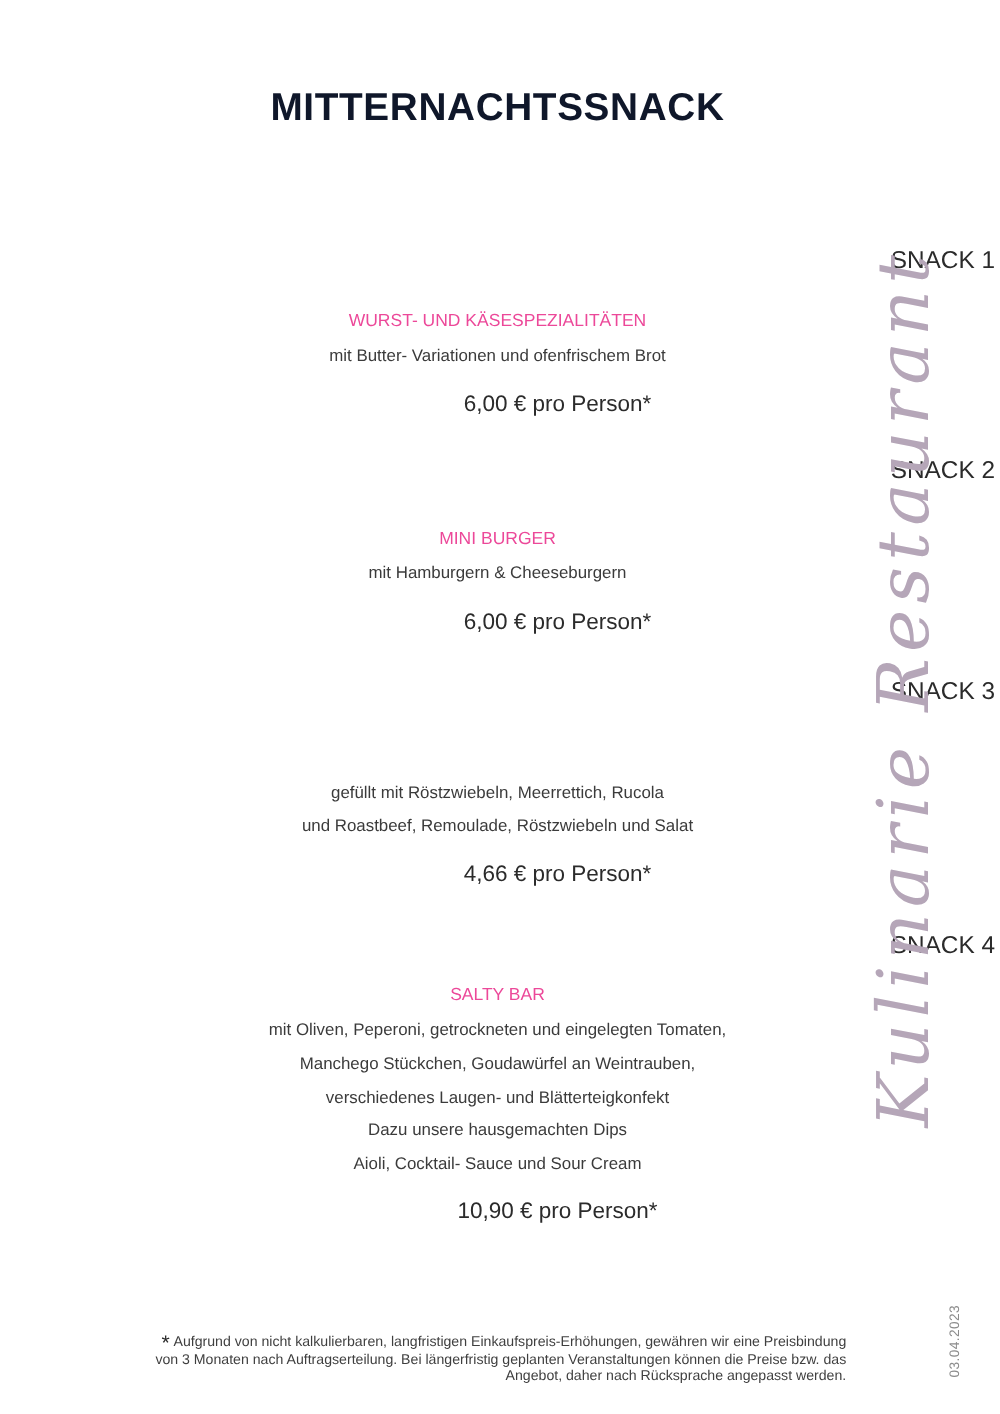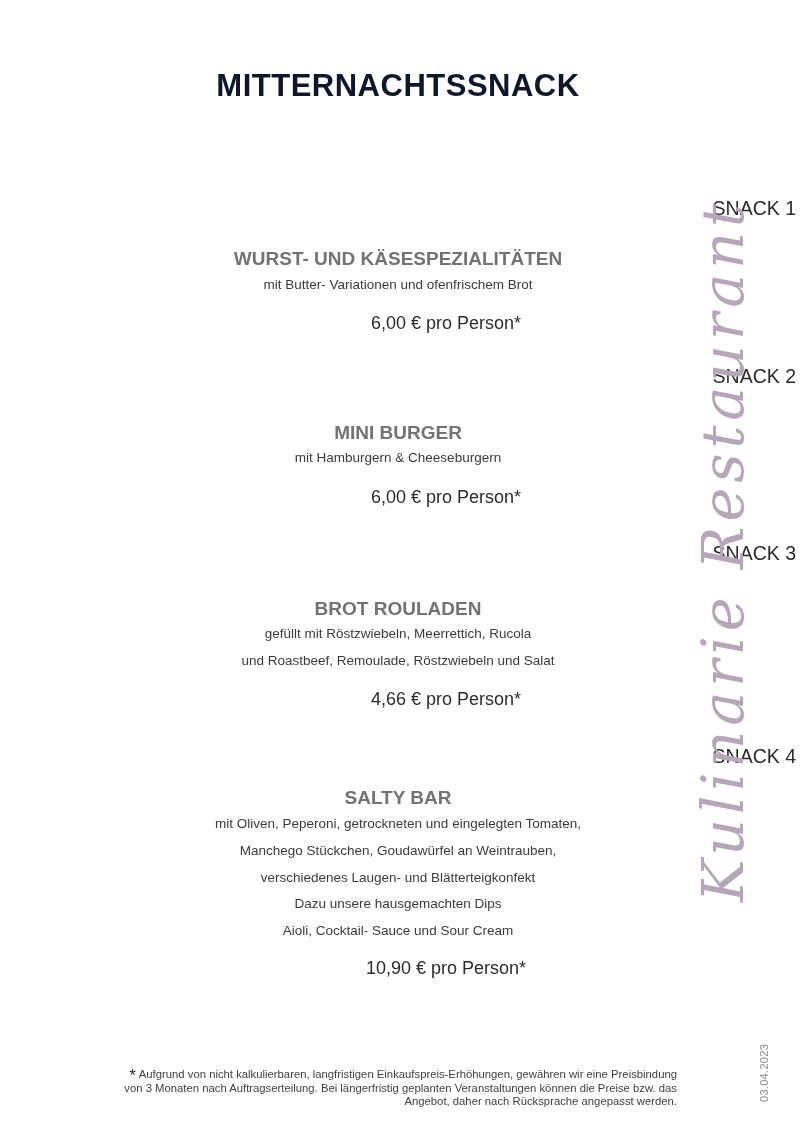--- a/index.html
+++ b/index.html
@@ -30,23 +30,23 @@
     color: #0f172a;
     margin: 0;
   }
   .section-heading {
     font-size: 19.5px;
     font-weight: 500;
     color: #2b2b2b;
     text-align: right;
   }
   .item-name {
-    font-size: 19px;
-    font-weight: 700;
-    color: #737373;
+    font-size: 14px;
+    font-weight: 400;
+    color: #ec4899;
   }
   .item-desc {
     font-size: 13.5px;
     font-weight: 400;
     color: #3b3b3b;
   }
   .item-price {
     font-size: 18px;
     font-weight: 400;
     color: #2b2b2b;
@@ -113,21 +113,20 @@
   <div class="line item-name" style="top:248px">WURST- UND KÄSESPEZIALITÄTEN</div>
   <div class="line item-desc" style="top:277px">mit Butter- Variationen und ofenfrischem Brot</div>
   <div class="line item-price" style="top:313px">6,00 € pro Person*</div>
 
   <div class="line section-heading" style="top:365px">SNACK 2</div>
   <div class="line item-desc" style="top:450px">mit Hamburgern &amp; Cheeseburgern</div>
   <div class="line item-name" style="top:422px">MINI BURGER</div>
   <div class="line item-price" style="top:487px">6,00 € pro Person*</div>
 
   <div class="line section-heading" style="top:542px">SNACK 3</div>
-  <div class="line item-name" style="top:598px">BROT ROULADEN</div>
   <div class="line item-desc" style="top:626px">gefüllt mit Röstzwiebeln, Meerrettich, Rucola</div>
   <div class="line item-desc" style="top:653px">und Roastbeef, Remoulade, Röstzwiebeln und Salat</div>
   <div class="line item-price" style="top:689px">4,66 € pro Person*</div>
 
   <div class="line section-heading" style="top:745px">SNACK 4</div>
   <div class="line item-name" style="top:787px">SALTY BAR</div>
   <div class="line item-desc" style="top:816px">mit Oliven, Peperoni, getrockneten und eingelegten Tomaten,</div>
   <div class="line item-desc" style="top:843px">Manchego Stückchen, Goudawürfel an Weintrauben,</div>
   <div class="line item-desc" style="top:870px">verschiedenes Laugen- und Blätterteigkonfekt</div>
   <div class="line item-desc" style="top:896px">Dazu unsere hausgemachten Dips</div>

